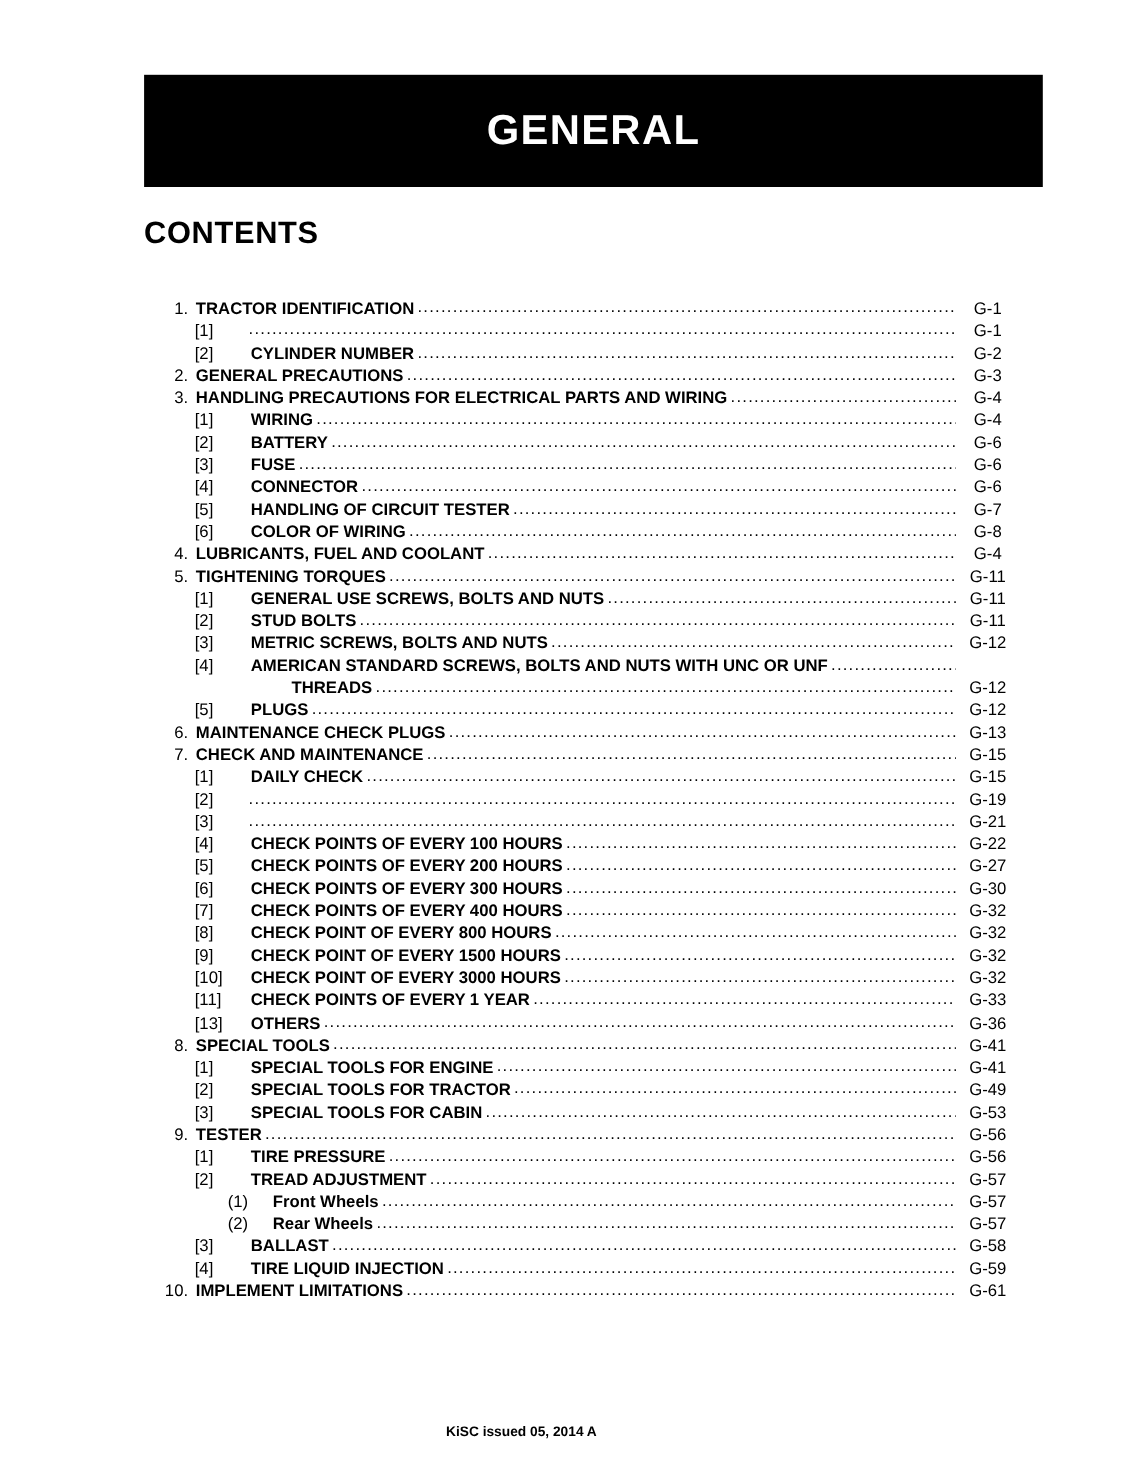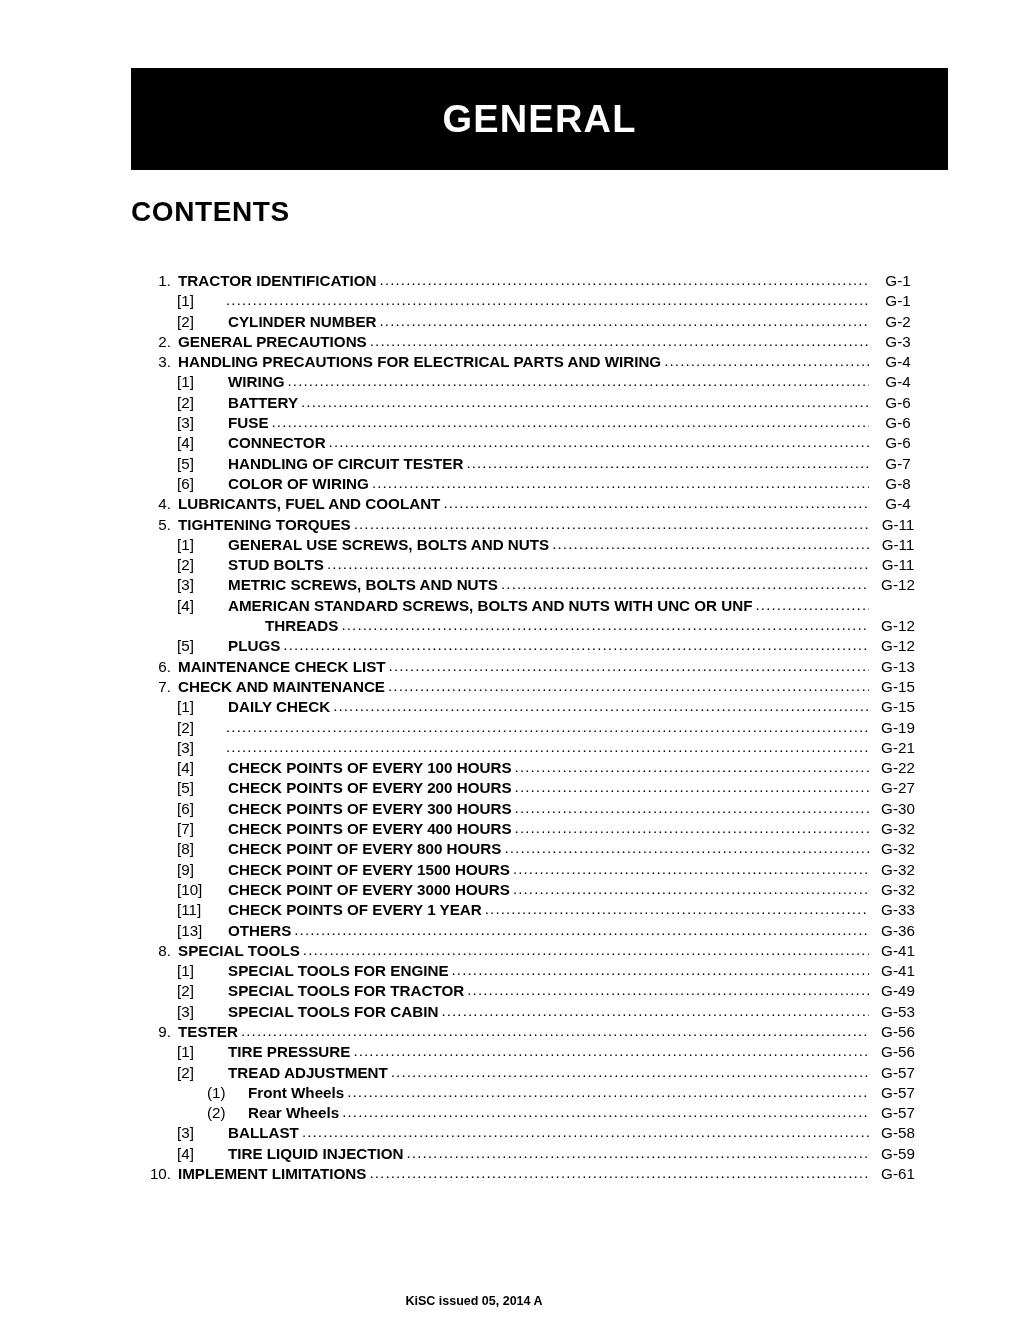--- a/index.html
+++ b/index.html
@@ -231,21 +231,21 @@
         <span class="page-no">G-12</span>
       </div>
       <div class="toc-row lvl2">
         <span class="num lvl2">[5]</span>
         <span class="label">PLUGS</span>
         <span class="dots"></span>
         <span class="page-no">G-12</span>
       </div>
       <div class="toc-row lvl1">
         <span class="num lvl1">6.</span>
-        <span class="label">MAINTENANCE CHECK LIST</span>
+        <span class="label">MAINTENANCE CHECK PLUGS</span>
         <span class="dots"></span>
         <span class="page-no">G-13</span>
       </div>
       <div class="toc-row lvl1">
         <span class="num lvl1">7.</span>
         <span class="label">CHECK AND MAINTENANCE</span>
         <span class="dots"></span>
         <span class="page-no">G-15</span>
       </div>
       <div class="toc-row lvl2">

